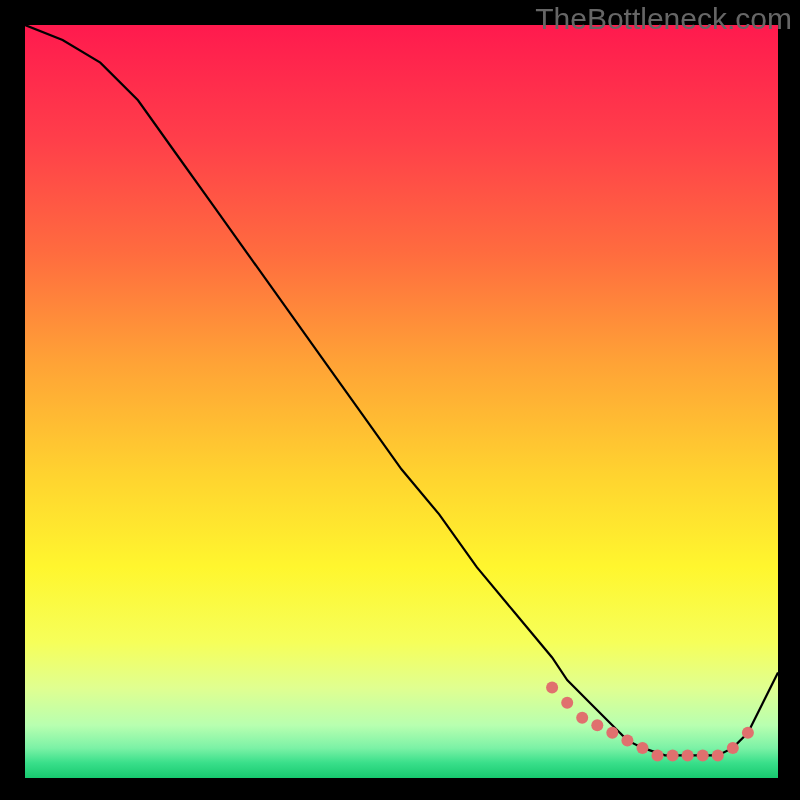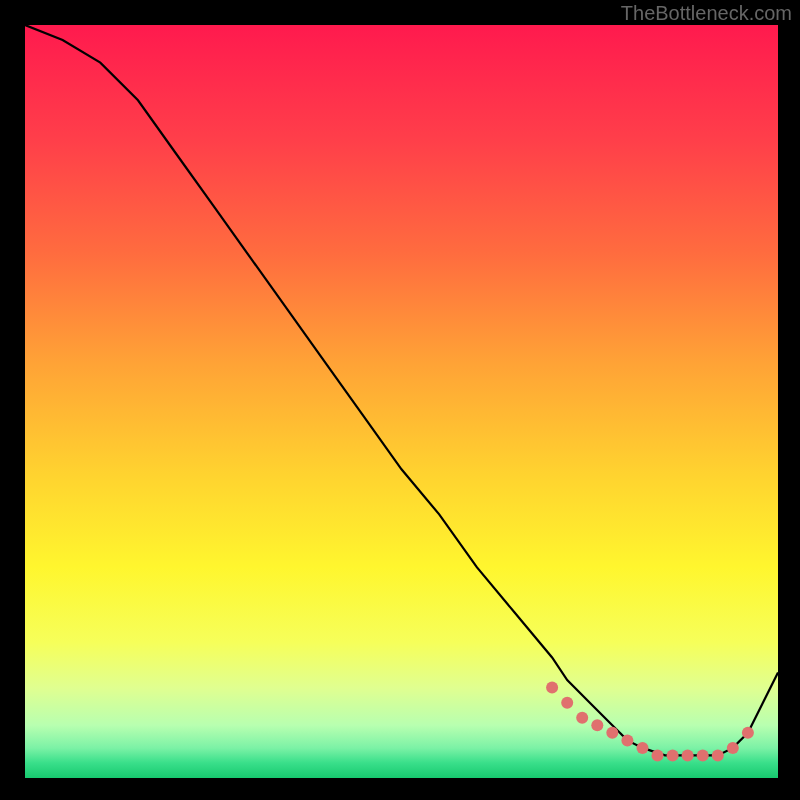--- a/index.html
+++ b/index.html
@@ -30,21 +30,21 @@
   .overlay {
     position: absolute;
     inset: 0;
     pointer-events: none;
   }
   .watermark {
     position: absolute;
     top: 2px;
     right: 8px;
     color: #666;
-    font-size: 20px;
+    font-size: 30px;
     font-weight: 500;
   }
 </style>
 </head>
 <body>
 
 <div class="stage">
   <div class="plot">
     <svg class="grad" viewBox="0 0 753 753" preserveAspectRatio="none">
       <defs>

